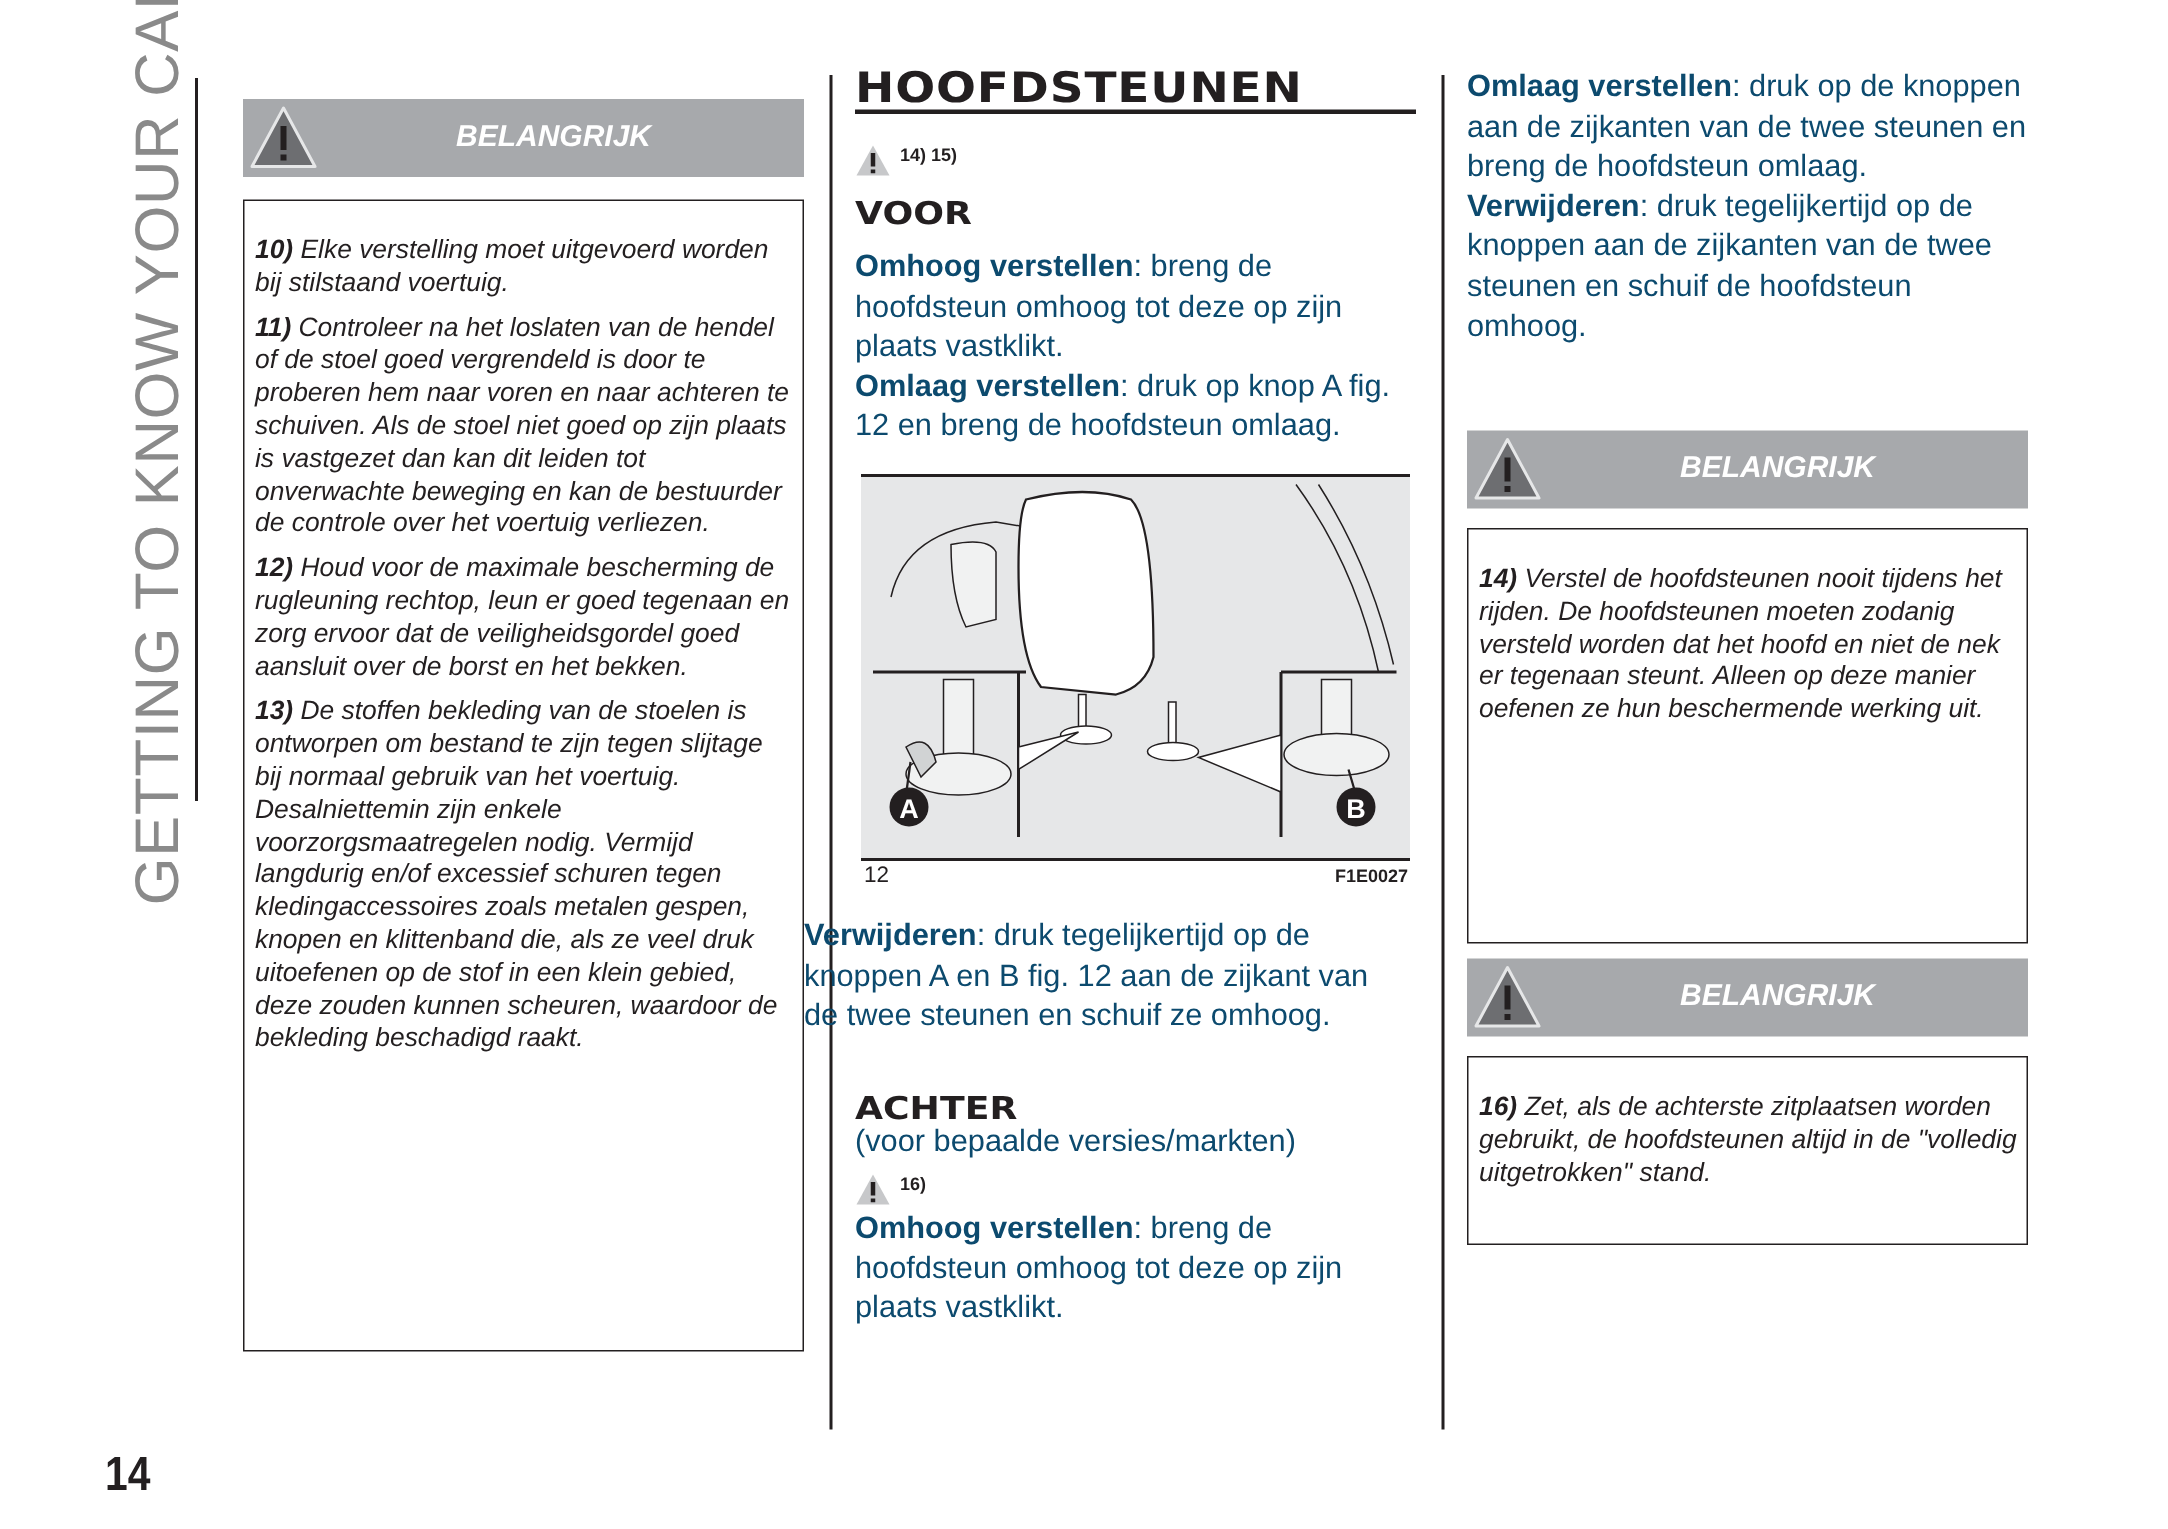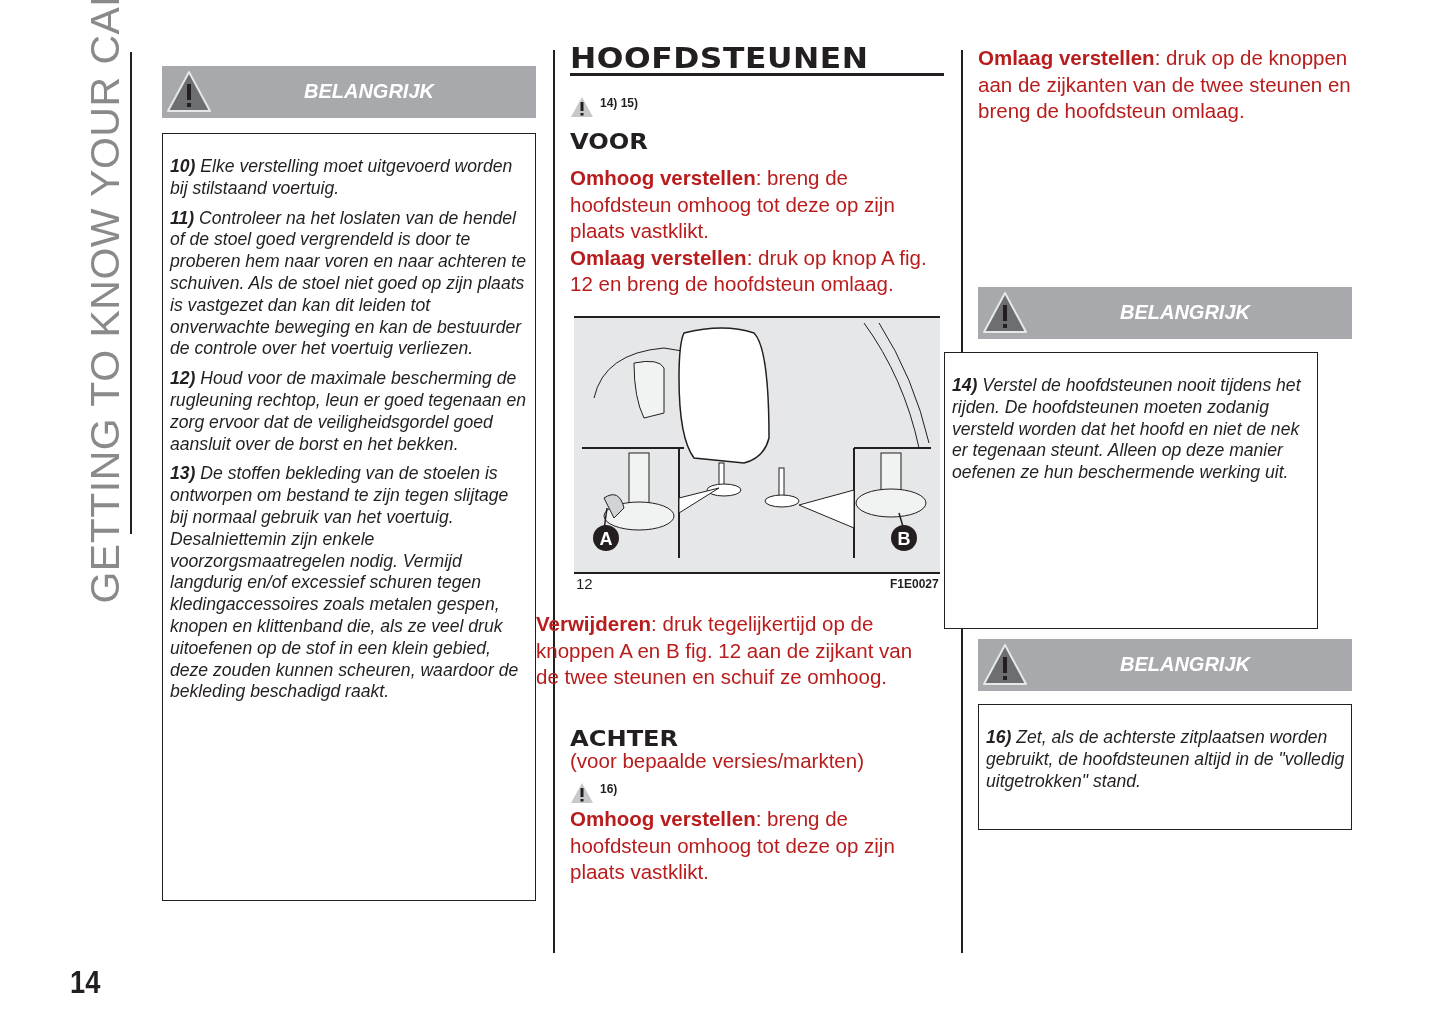--- a/index.html
+++ b/index.html
@@ -23,21 +23,21 @@
   .warn-box p { margin:0 0 8px 0; }
   .warn-box b { font-weight:bold; }
 
   .h1 { position:absolute; left:570px; top:42px; font-family:"DejaVu Sans", sans-serif; font-weight:900;
     font-size:28px; letter-spacing:0.5px; color:#231f20; transform:scaleX(1.12); transform-origin:left; }
   .h1-rule { position:absolute; left:570px; top:73px; width:374px; height:3px; background:#231f20; }
   .h2 { position:absolute; font-family:"DejaVu Sans", sans-serif; font-weight:900; font-size:21px;
     color:#231f20; transform:scaleX(1.15); transform-origin:left; }
   .refs { position:absolute; display:flex; align-items:flex-start; gap:6px; font-size:12px; font-weight:bold; }
   .refs svg { width:24px; height:22px; }
-  .body-text { position:absolute; font-size:20.5px; line-height:26.6px; color:#b91c1c; }
+  .body-text { position:absolute; font-size:20.5px; line-height:26.6px; color:#0c4a6e; }
   .body-text p { margin:0; }
   .body-text b { font-weight:bold; }
 
   .figure { position:absolute; left:574px; top:316px; width:366px; height:254px;
     border-top:2px solid #231f20; border-bottom:2px solid #231f20; background:#e6e7e8; }
   .fig-num { position:absolute; left:576px; top:575px; font-size:15px; }
   .fig-code { position:absolute; left:890px; top:577px; font-size:12px; font-weight:bold; }
 </style>
 </head>
 <body>
@@ -130,31 +130,32 @@
       <rect x="10.5" y="17" width="3" height="2.5" fill="#231f20"></rect>
     </svg>
   <span>16)</span>
 </div>
 <div class="body-text" style="left:570px; top:806px; width:380px;">
   <p><b>Omhoog verstellen</b><span>: breng de hoofdsteun omhoog tot deze op zijn plaats vastklikt.</span></p>
 </div>
 
 <div class="body-text" style="left:978px; top:45px; width:380px;">
   <p><b>Omlaag verstellen</b><span>: druk op de knoppen aan de zijkanten van de twee steunen en breng de hoofdsteun omlaag.</span></p>
+  <p><b>Verwijderen</b><span>: druk tegelijkertijd op de knoppen aan de zijkanten van de twee steunen en schuif de hoofdsteun omhoog.</span></p>
 </div>
 
 <div class="warn-header" style="left:978px; top:287px; width:374px;">
   <svg class="tri" viewBox="0 0 46 46">
     <path d="M23 3 L44 42 L2 42 Z" fill="#6d6e71" stroke="#e6e7e8" stroke-width="2" stroke-linejoin="round"></path>
     <rect x="21" y="15" width="4" height="16" fill="#231f20"></rect>
       <rect x="21" y="34" width="4" height="4" fill="#231f20"></rect>
   </svg>
   <div class="lbl">BELANGRIJK</div>
 </div>
-<div class="warn-box" style="left:944px; top:352px; width:374px; height:277px;">
+<div class="warn-box" style="left:978px; top:352px; width:374px; height:277px;">
   <p><b>14)</b><span> Verstel de hoofdsteunen nooit tijdens het rijden. De hoofdsteunen moeten zodanig versteld worden dat het hoofd en niet de nek er tegenaan steunt. Alleen op deze manier oefenen ze hun beschermende werking uit.</span></p>
 </div>
 
 <div class="warn-header" style="left:978px; top:639px; width:374px;">
   <svg class="tri" viewBox="0 0 46 46">
     <path d="M23 3 L44 42 L2 42 Z" fill="#6d6e71" stroke="#e6e7e8" stroke-width="2" stroke-linejoin="round"></path>
     <rect x="21" y="15" width="4" height="16" fill="#231f20"></rect>
       <rect x="21" y="34" width="4" height="4" fill="#231f20"></rect>
   </svg>
   <div class="lbl">BELANGRIJK</div>

